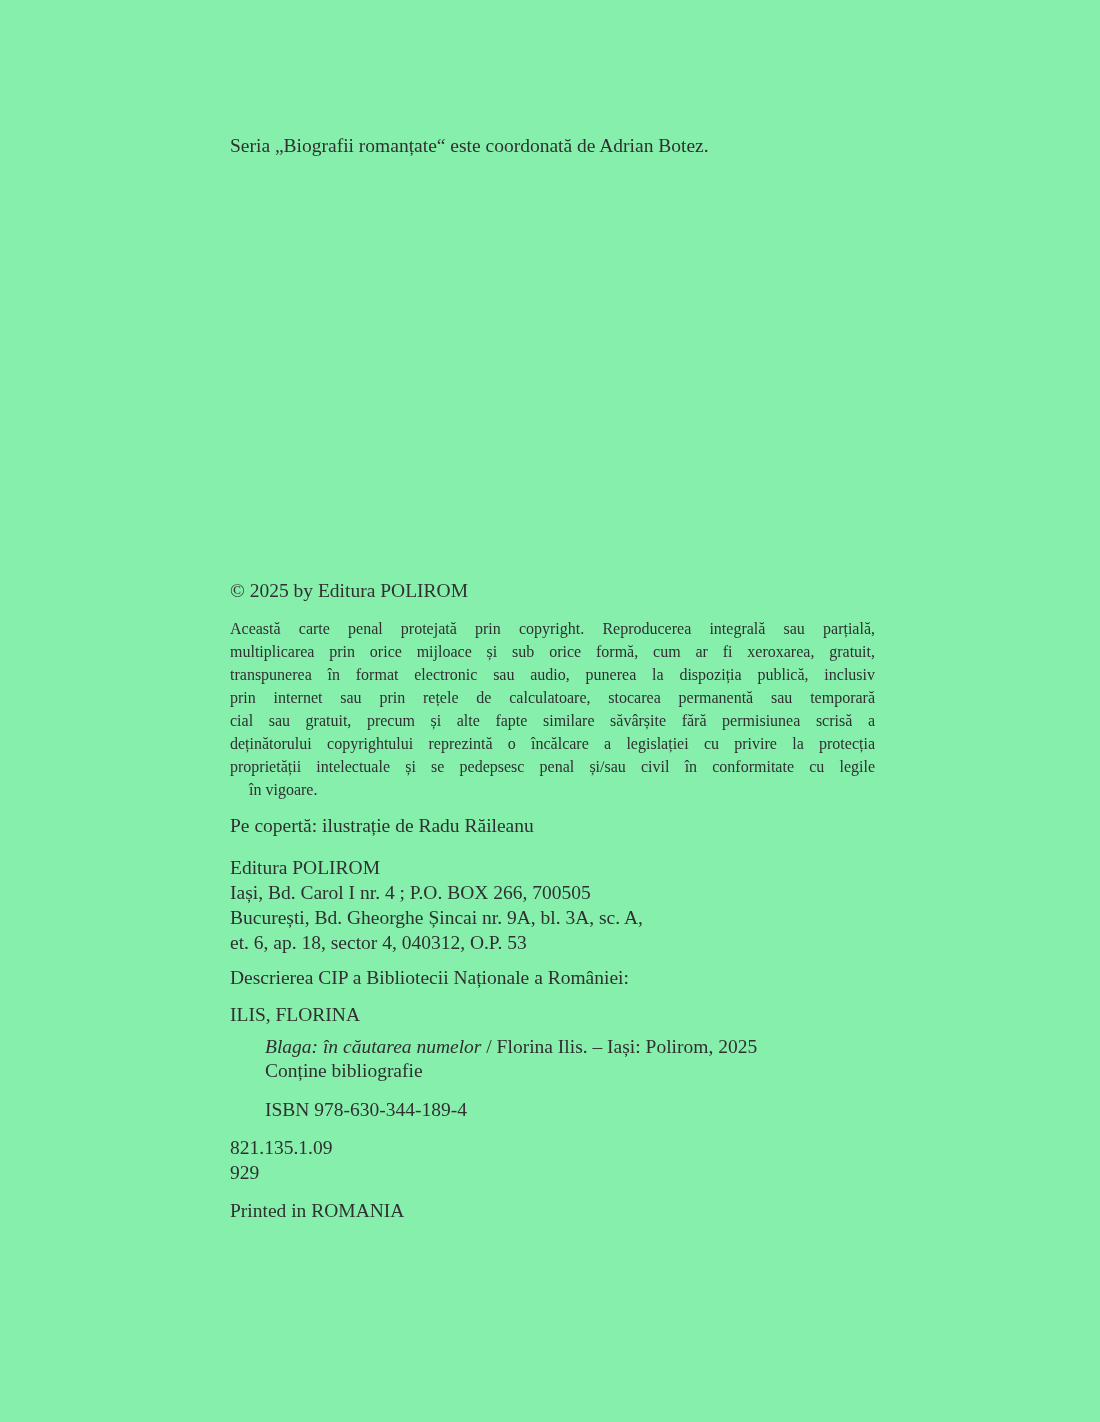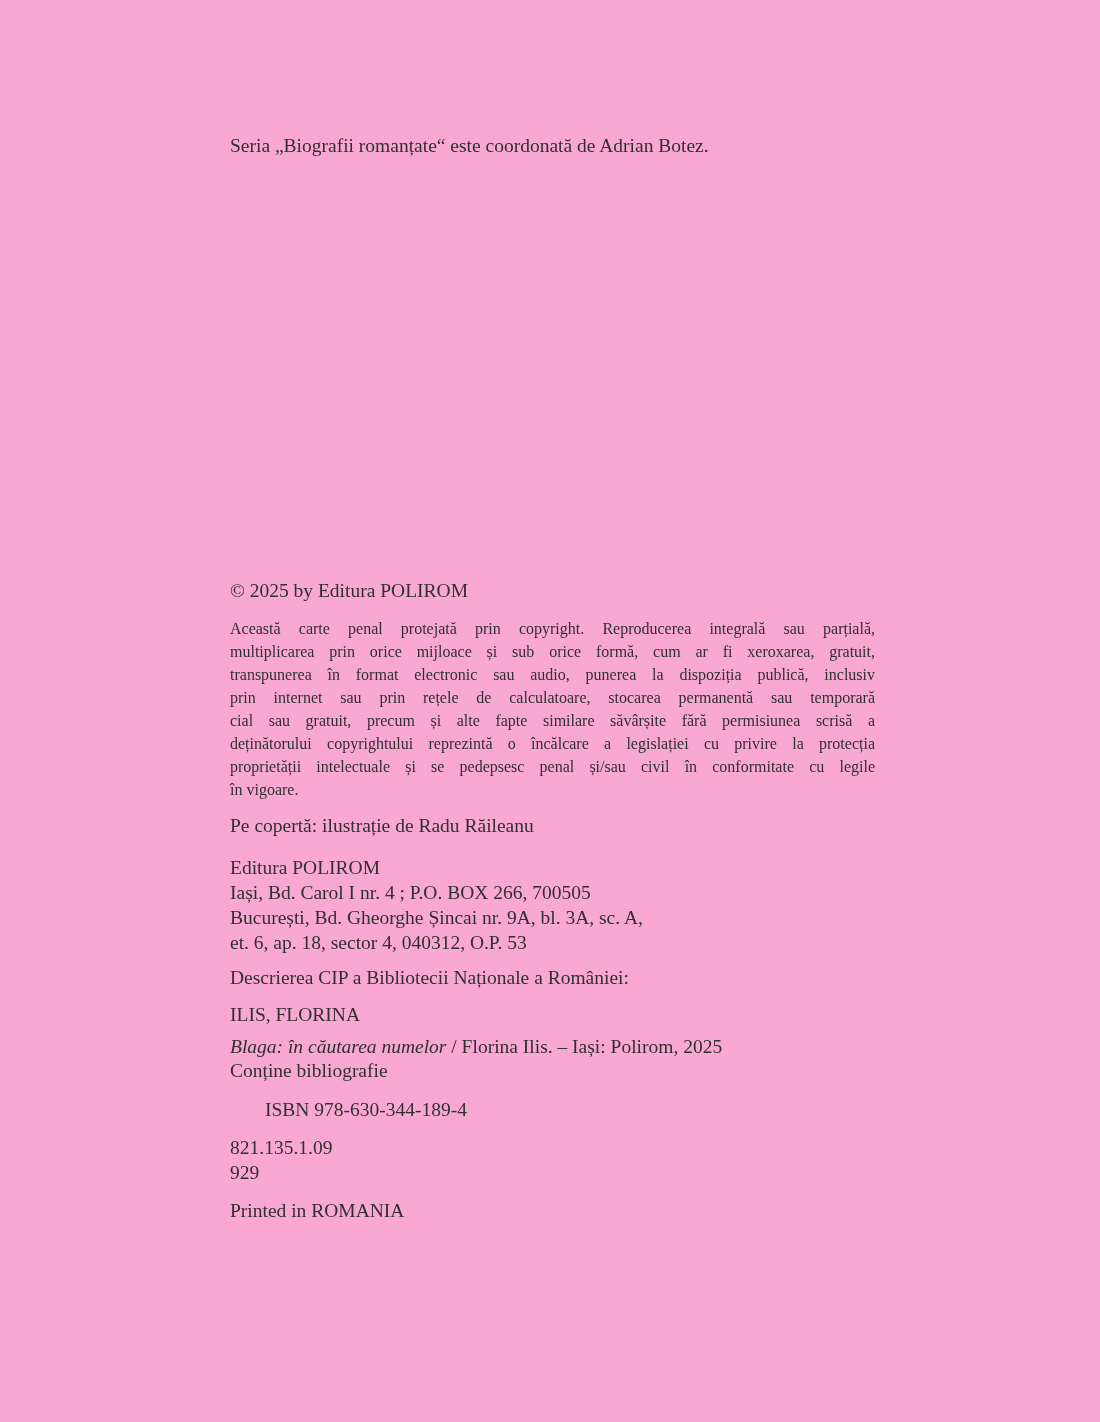--- a/index.html
+++ b/index.html
@@ -4,21 +4,21 @@
 <style>
   html, body {
     margin: 0;
     padding: 0;
     background: #ffffff;
   }
   .page {
     position: relative;
     width: 1100px;
     height: 1422px;
-    background: #f9a8d4;
+    background: #86efac;
     font-family: "Liberation Serif", "DejaVu Serif", serif;
     color: #303030;
     overflow: hidden;
   }
   .content {
     position: absolute;
     left: 230px;
     top: 0;
     width: 645px;
   }
@@ -38,39 +38,41 @@
     line-height: 23px;
     width: 645px;
   }
   .legal-paragraph .jline {
     text-align: justify;
     text-align-last: justify;
     text-justify: inter-word;
   }
   .legal-paragraph .jline:last-child {
     text-align-last: left;
+    margin-left: 19px;
   }
   .cover-credit {
     margin-top: 12px;
   }
   .website-url {
     margin-top: 12px;
     font-style: italic;
   }
   .publisher-block {
     margin-top: 17px;
   }
   .cip-heading {
     margin-top: 10px;
   }
   .cip-author {
     margin-top: 12px;
   }
   .cip-entry {
     margin-top: 8px;
+    margin-left: 35px;
     line-height: 24px;
     font-family: Liberation Serif, serif;
   }
   .cip-entry .book-title {
     font-style: italic;
   }
   .isbn-line {
     margin-top: 14px;
     margin-left: 35px;
   }

